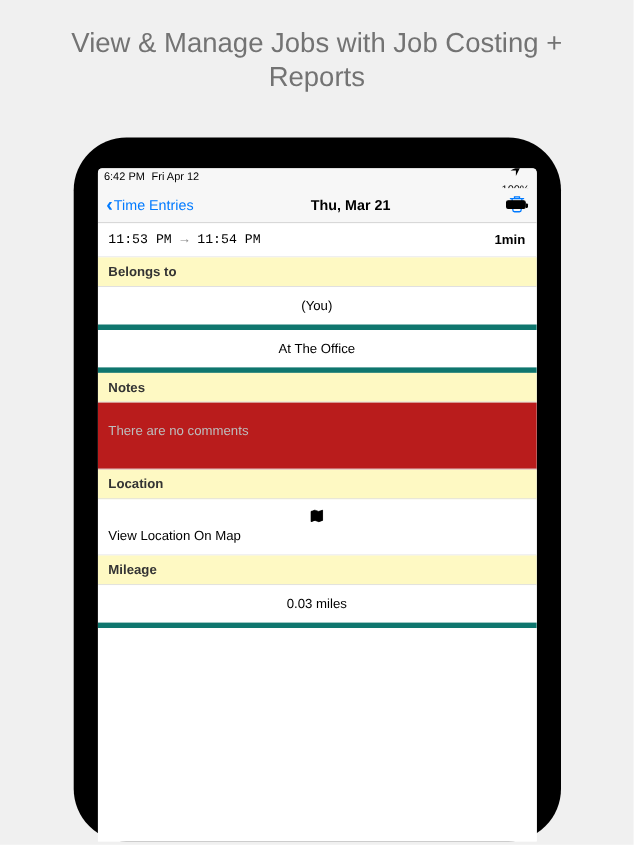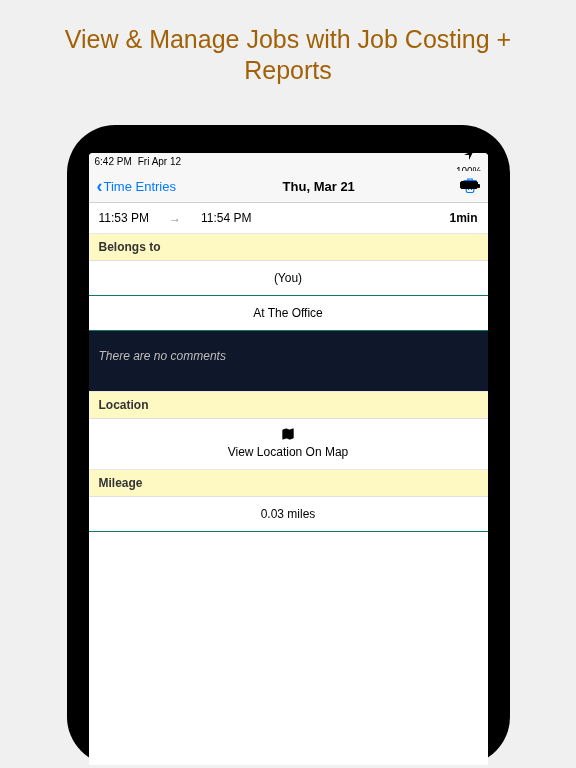--- a/index.html
+++ b/index.html
@@ -6,21 +6,21 @@
   html, body { width: 576px; height: 768px; }
   body {
     font-family: -apple-system, BlinkMacSystemFont, "Helvetica Neue", Arial, sans-serif;
     background: #f0f0f0;
     overflow: hidden;
   }
   .promo-title {
     text-align: center;
     font-size: 25px;
     font-weight: 400;
-    color: #a16207;
+    color: #737373;
     padding: 24px 30px 20px;
     line-height: 1.25;
   }
   .device-frame {
     margin: 18px auto 0;
     width: 443px;
     height: 640px;
     background: #000;
     border-radius: 48px;
     padding: 28px 22px 0;
@@ -72,49 +72,48 @@
   .trash-icon svg { width: 18px; height: 18px; }
   .row {
     display: flex;
     align-items: center;
     justify-content: space-between;
     padding: 8px 10px;
     background: #fff;
     border-bottom: 1px solid #e8e8e8;
     font-size: 12px;
   }
-  .time-range { display: flex; align-items: flex-start; gap: 20px; }
+  .time-range { display: flex; align-items: flex-start; gap: 8px; font-family: Liberation Mono, monospace; }
   .arrow { color: #888; }
   .duration { font-weight: 700; text-align: center; }
   .section-header {
     background: #fef9c3;
     padding: 6px 10px;
     font-size: 12px;
     font-weight: 600;
     color: #333;
     border-bottom: 1px solid #e0e0e0;
   }
   .section-value {
     background: #fff;
     text-align: center;
     padding: 10px 10px;
     font-size: 12px;
-    border-bottom: 1px solid #0f766e;
+    border-bottom: 5px solid #0f766e;
   }
   .notes-body {
-    background: #0f172a;
+    background: #b91c1c;
     padding: 18px 10px 28px;
     color: #bdbdbd;
     font-size: 12px;
     border-bottom: 1px solid #e8e8e8;
-    font-style: italic;
   }
   .location-value {
     background: #fff;
-    text-align: center;
+    text-align: left;
     padding: 8px 10px 10px;
     font-size: 12px;
     border-bottom: 1px solid #e8e8e8;
   }
   .map-icon { display: block; margin: 0 auto 4px; width: 14px; height: 14px; }
   .filler { flex: 1; background: #fff; }
 </style>
 </head>
 <body>
 
@@ -164,20 +163,21 @@
         <span>11:54 PM</span>
       </div>
       <div class="duration">1min</div>
     </div>
 
     <div class="section-header">Belongs to</div>
     <div class="section-value">(You)</div>
 
     <div class="section-value">At The Office</div>
 
+    <div class="section-header">Notes</div>
     <div class="notes-body">There are no comments</div>
 
     <div class="section-header">Location</div>
     <div class="location-value">
       <svg class="map-icon" viewBox="0 0 24 24">
         <path fill="#000" d="M3 5l6-2 6 2 6-2v16l-6 2-6-2-6 2V5zm6 0v14m6-12v14" stroke="#000" stroke-width="1"></path>
         <path d="M3 5l6-2v16l-6 2zM15 5l6-2v16l-6 2z" fill="#000"></path>
       </svg>
       <span>View Location On Map</span>
     </div>

